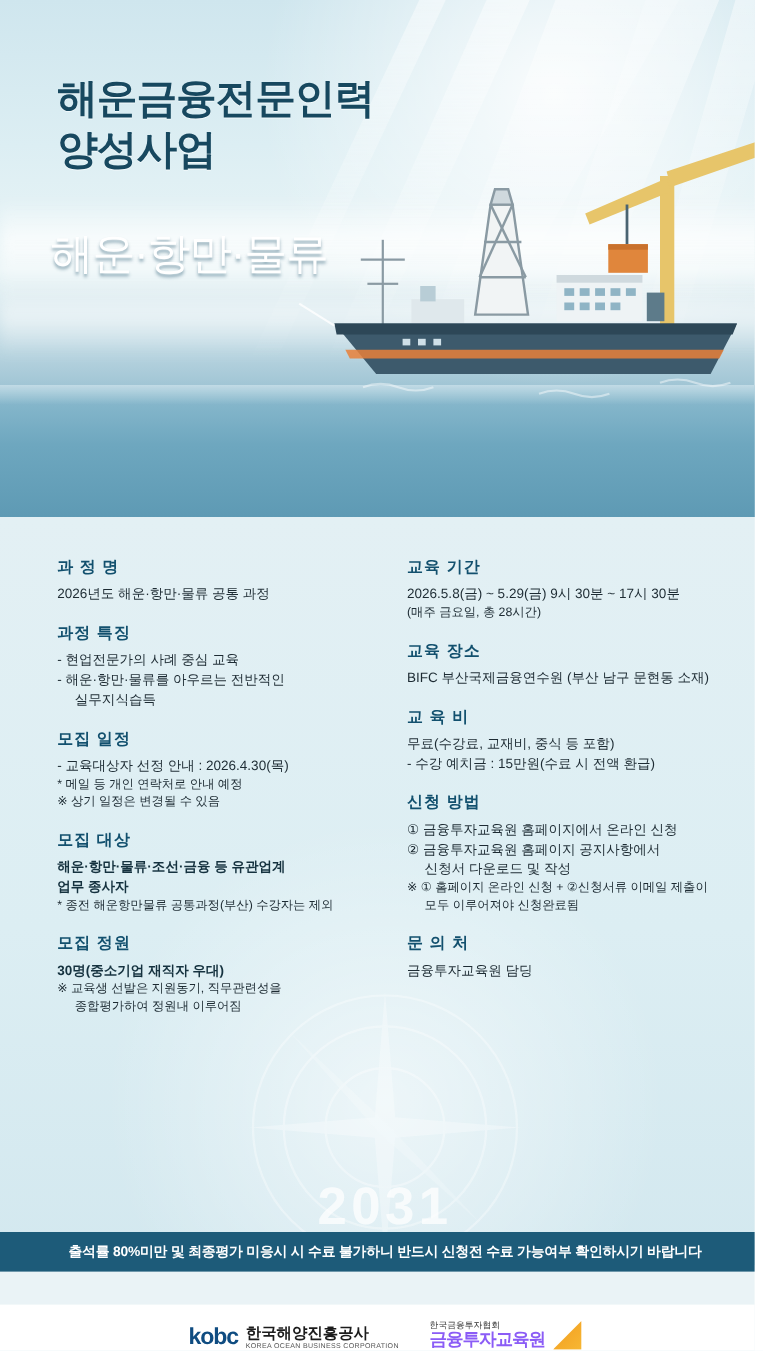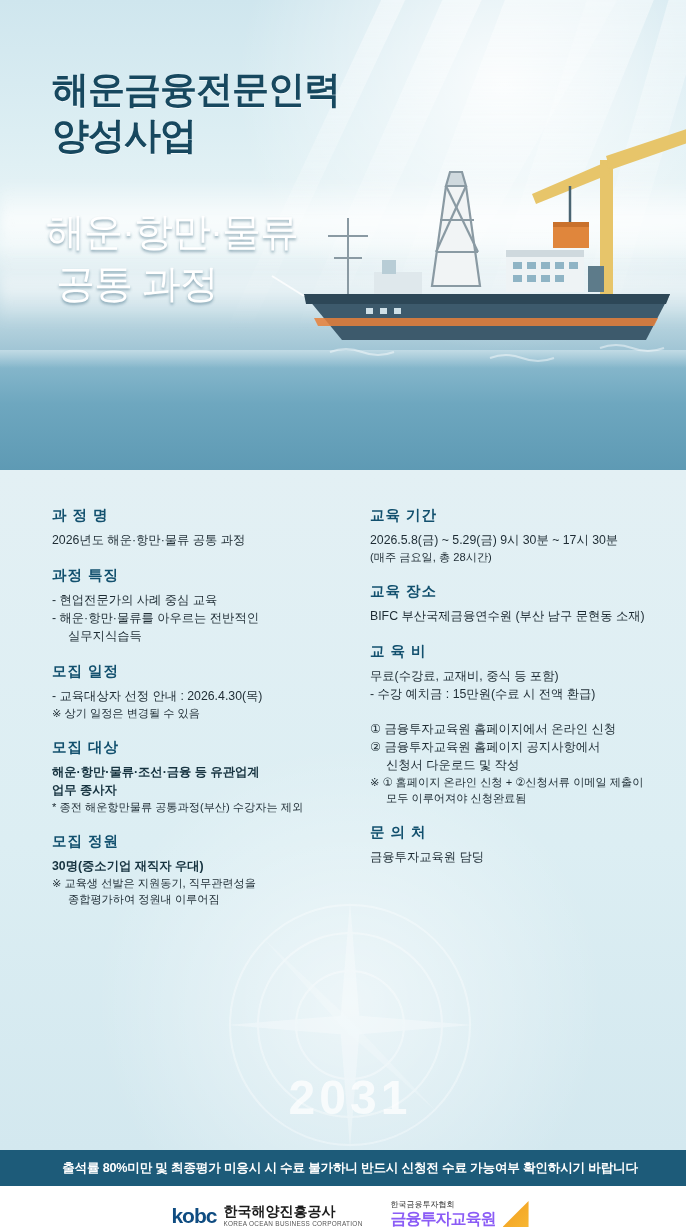--- a/index.html
+++ b/index.html
@@ -87,21 +87,21 @@
   .h{
     font-size:14.5px;font-weight:bold;color:#12506e;margin:0 0 6px 0;letter-spacing:1px;
   }
   .t{font-size:12.3px;color:#1d2b33;line-height:18px;margin:0;}
   .t.b{font-weight:bold;color:#15323f;}
   .t.small{font-size:11.2px;line-height:16px;}
   .t.ind2{padding-left:16px;}
 
   
   .notice{
-    position:absolute;left:0;top:1150px;width:700px;height:36px;
+    position:absolute;left:0;top:1120px;width:700px;height:36px;
     background:#1d5b79;color:#ffffff;
     display:flex;align-items:center;justify-content:center;
     font-size:12.6px;font-weight:bold;letter-spacing:-.2px;
   }
   .logos{
     position:absolute;left:0;top:1186px;width:700px;height:42px;background:#ffffff;
     display:flex;align-items:flex-end;justify-content:center;gap:28px;
   }
   .logo{display:flex;align-items:center;gap:7px;}
   .kobc-mark{font-size:21px;font-weight:bold;color:#0f4c81;letter-spacing:-1px;}
@@ -212,21 +212,20 @@
       </g>
     </svg>
 
     <div class="hero-title">
       <div class="l1">해운금융전문인력</div>
       <div class="l2">양성사업</div>
     </div>
 
     <div class="hero-sub">
       <div class="s1">해운·항만·물류</div>
-      <div class="s2">공통 과정</div>
     </div>
   </div>
 
   <div class="body">
 
     <svg class="compass" viewBox="0 0 270 270">
       <g stroke="#ffffff" fill="none" stroke-width="2">
         <circle cx="135" cy="135" r="120"></circle>
         <circle cx="135" cy="135" r="92"></circle>
         <circle cx="135" cy="135" r="54"></circle>
@@ -253,20 +252,21 @@
       <div class="blk">
         <p class="h">과정 특징</p>
         <p class="t">- 현업전문가의 사례 중심 교육</p>
         <p class="t">- 해운·항만·물류를 아우르는 전반적인</p>
         <p class="t ind2">실무지식습득</p>
       </div>
 
       <div class="blk">
         <p class="h">모집 일정</p>
         <p class="t">- 교육대상자 선정 안내 : 2026.4.30(목)</p>
+        <p class="t small">* 메일 등 개인 연락처로 안내 예정</p>
         <p class="t small">※ 상기 일정은 변경될 수 있음</p>
       </div>
 
       <div class="blk">
         <p class="h">모집 대상</p>
         <p class="t b">해운·항만·물류·조선·금융 등 유관업계</p>
         <p class="t b">업무 종사자</p>
         <p class="t small">* 종전 해운항만물류 공통과정(부산) 수강자는 제외</p>
       </div>
 
@@ -291,20 +291,21 @@
         <p class="t">BIFC 부산국제금융연수원 (부산 남구 문현동 소재)</p>
       </div>
 
       <div class="blk">
         <p class="h">교 육 비</p>
         <p class="t">무료(수강료, 교재비, 중식 등 포함)</p>
         <p class="t">- 수강 예치금 : 15만원(수료 시 전액 환급)</p>
       </div>
 
       <div class="blk">
+        <p class="h">신청 방법</p>
         <p class="t">① 금융투자교육원 홈페이지에서 온라인 신청</p>
         <p class="t">② 금융투자교육원 홈페이지 공지사항에서</p>
         <p class="t ind2">신청서 다운로드 및 작성</p>
         <p class="t small">※ ① 홈페이지 온라인 신청 + ②신청서류 이메일 제출이</p>
         <p class="t small ind2">모두 이루어져야 신청완료됨</p>
       </div>
 
       <div class="blk">
         <p class="h">문 의 처</p>
         <p class="t">금융투자교육원 담딩</p>

